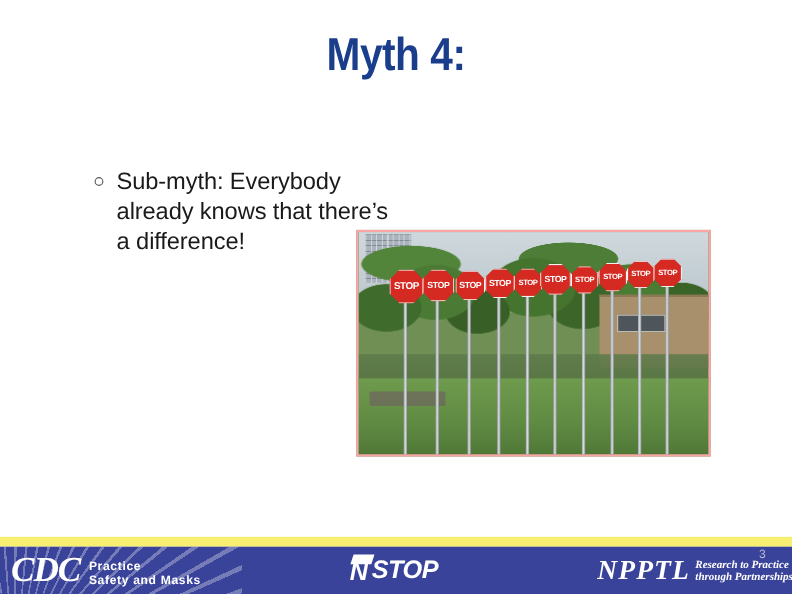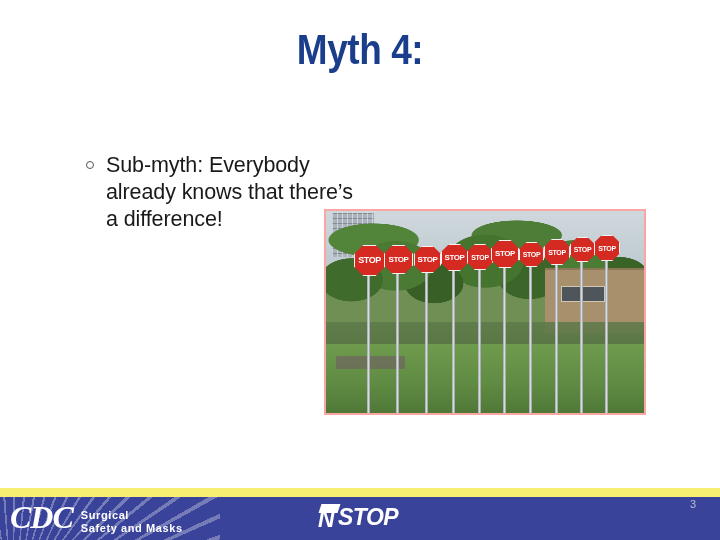--- a/index.html
+++ b/index.html
@@ -324,30 +324,37 @@
   </div>
 
   <div id="yellow-bar"></div>
 
   <div id="footer-bar">
     <div id="footer-rays"></div>
 
     <div id="cdc-logo">
       <div id="cdc-mark">CDC</div>
       <div id="cdc-tag">
-        <div>Surgical</div>
+        <div>Practice</div>
         <div>Safety and Masks</div>
       </div>
     </div>
 
     <div id="niosh-logo">
       <div id="niosh-flag">
         <span class="fl"></span>
         <span class="nn">N</span>
       </div>
       <div id="niosh-rest">STOP</div>
     </div>
 
+    <div id="npptl-logo">
+      <div id="npptl-mark">NPPTL</div>
+      <div id="npptl-tag">
+        <div>Research to Practice</div>
+        <div>through Partnerships</div>
+      </div>
+    </div>
   </div>
 
   <div id="page-number">3</div>
 
 </div>
 
 </body></html>

